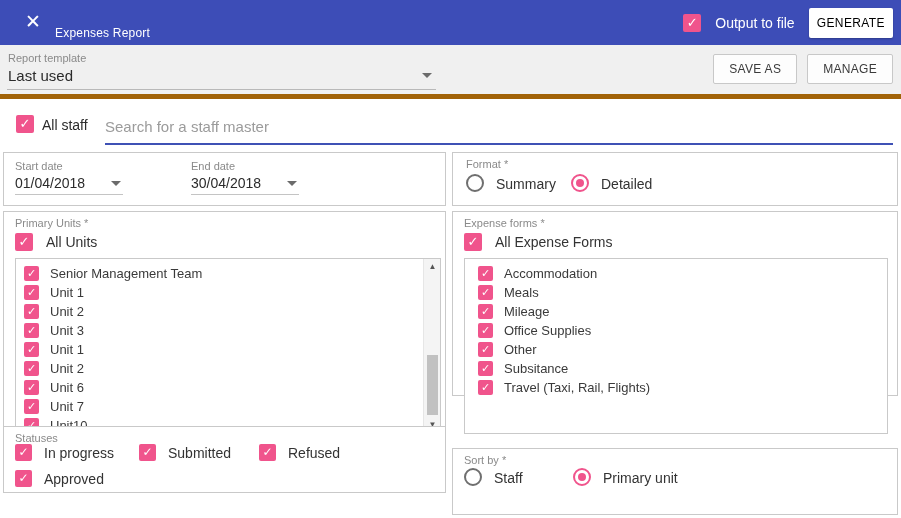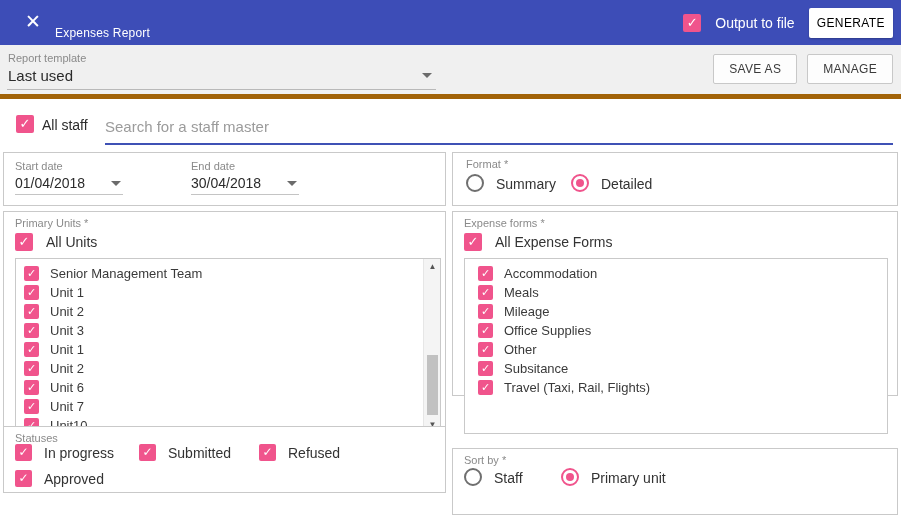--- a/index.html
+++ b/index.html
@@ -308,21 +308,21 @@
       <span class="st-label">Approved</span>
     </div>
   </div>
 
   <div class="panel panel-sort">
     <span class="panel-label">Sort by *</span>
     <div class="inline-opt" style="left:11px; top:19px;">
       <span class="radio"></span>
       <span class="opt-label">Staff</span>
     </div>
-    <div class="inline-opt" style="left:96px; top:19px;padding-left:12px;">
+    <div class="inline-opt" style="left:108px; top:19px;padding-left:12px;">
       <span class="radio selected">
           <span class="dot"></span>
         </span>
       <span class="opt-label">Primary unit</span>
     </div>
   </div>
 
 </div>
 
 </body></html>

